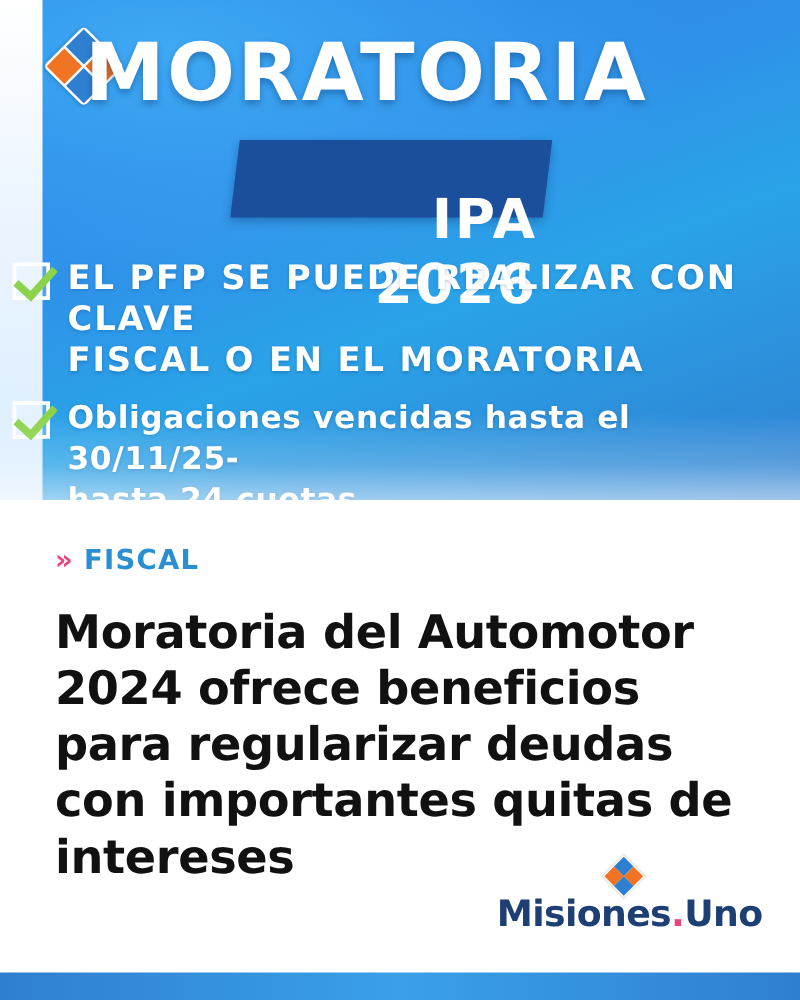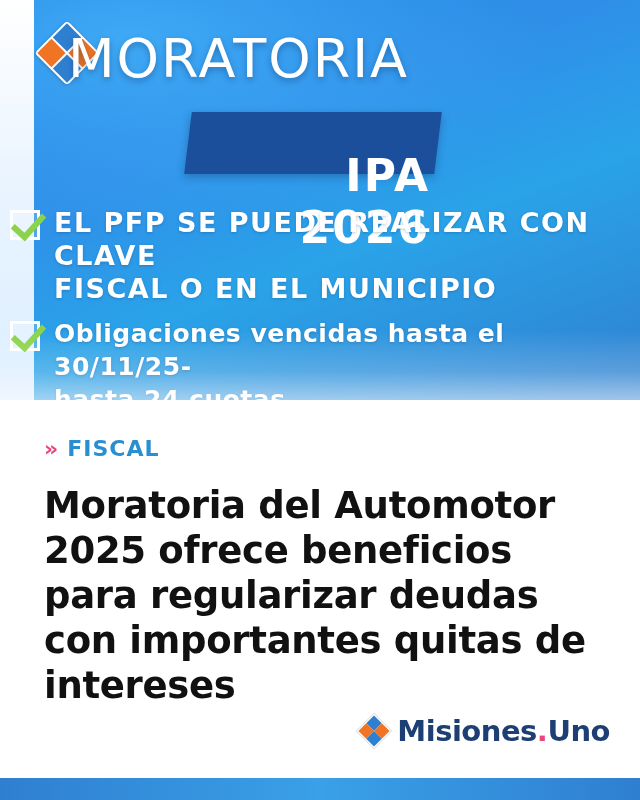--- a/index.html
+++ b/index.html
@@ -50,24 +50,24 @@
     position:absolute; width:20px; height:20px;
   }
   .logo-mark .q1 { left:2px;  top:2px;  background:#2f7fd0; }
   .logo-mark .q2 { right:2px; top:2px;  background:#f07423; }
   .logo-mark .q3 { left:2px;  bottom:2px; background:#f07423; }
   .logo-mark .q4 { right:2px; bottom:2px; background:#2f7fd0; }
 
   .headline {
     position: absolute;
     left: 68px; top: 12px;
-    font-size: 54px;
+    font-size: 64px;
     line-height: 94px;
     letter-spacing: 2px;
-    font-weight: 400;
+    font-weight: 700;
     color: #ffffff;
     font-family: "DejaVu Sans", sans-serif;
     text-shadow: 0 3px 6px rgba(0,40,90,0.35);
     white-space: nowrap;
   }
 
   .subtitle-box {
     position: absolute;
     left: 188px; top: 112px;
     width: 250px; height: 62px;
@@ -165,20 +165,21 @@
     font-family: "DejaVu Sans", sans-serif;
     letter-spacing: -0.3px;
   }
 
   
   .site-logo {
     position: absolute;
     right: 30px; bottom: 52px;
     display: flex;
     align-items: center;
+    flex-direction: column;
   }
   .site-mark {
     position: relative;
     width: 26px; height: 26px;
     transform: rotate(45deg);
     background: #ffffff;
     margin-right: 10px;
     border: 1px solid #e2e2e2;
   }
   .site-mark i { position: absolute; width: 11px; height: 11px; display:block; }
@@ -223,41 +224,41 @@
 
     <div class="subtitle-box"></div>
     <div class="subtitle-text">IPA 2026</div>
 
     <div class="bullets">
 
       <div class="bullet b1">
         <span class="check"></span>
         <span class="b-text">
           <span>EL PFP SE PUEDE REALIZAR CON CLAVE</span><br>
-          <span>FISCAL O EN EL MUNICIPIO</span>
+          <span>FISCAL O EN EL MORATORIA</span>
         </span>
       </div>
 
       <div class="bullet b2">
         <span class="check"></span>
         <span class="b-text">
           <span>Obligaciones vencidas hasta el 30/11/25-</span><br>
           <span class="strong">hasta 24 cuotas</span>
         </span>
       </div>
 
     </div>
   </div>
 
   <div class="article">
     <div class="kicker">
       <span class="chev">»</span>
       <span>FISCAL</span>
     </div>
-    <h1 class="title">Moratoria del Automotor 2025 ofrece beneficios para regularizar deudas con importantes quitas de intereses</h1>
+    <h1 class="title">Moratoria del Automotor 2024 ofrece beneficios para regularizar deudas con importantes quitas de intereses</h1>
 
     <div class="site-logo">
       <span class="site-mark">
         <i class="a"></i>
           <i class="b"></i>
           <i class="c"></i>
           <i class="d"></i>
       </span>
       <span class="site-name">
         <span>Misiones</span><span class="dot">.</span><span class="uno">Uno</span>

